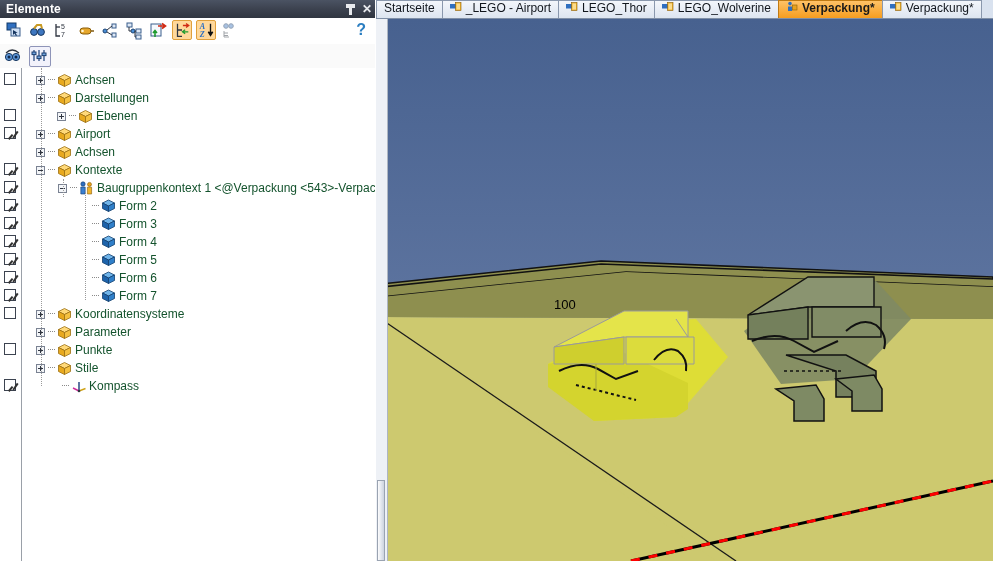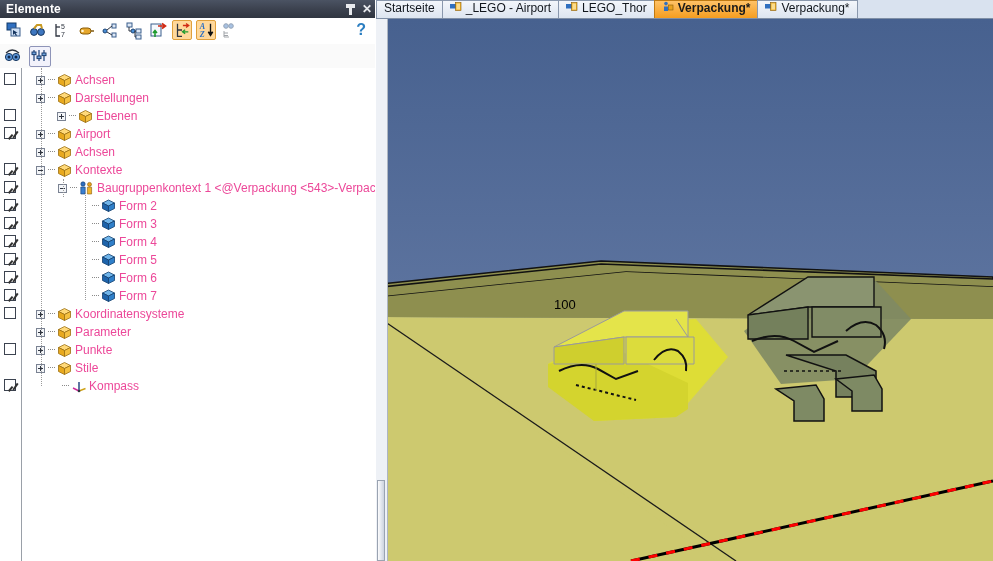--- a/index.html
+++ b/index.html
@@ -36,21 +36,21 @@
   .tree-wrap{position:absolute;left:0;top:68px;width:375px;height:493px;background:#fff;overflow:hidden;}
   .chkcol{position:absolute;left:0;top:0;width:21px;height:493px;border-right:1px solid #9aa0a8;}
   .treecol{position:absolute;left:22px;top:0;right:0;height:493px;}
   .cb{position:absolute;left:4px;width:12px;height:12px;border:1px solid #3c4350;background:#fff;
       box-sizing:border-box;cursor:pointer;}
   .cb.on:after{content:"";position:absolute;left:2px;top:5px;width:3px;height:6px;
       border-right:2px solid #333;border-bottom:0;transform:rotate(40deg);}
   .cb.on:before{content:"";position:absolute;left:4px;top:1px;width:6px;height:8px;
       border-right:2px solid #333;transform:rotate(35deg);}
   .node{position:absolute;height:18px;display:flex;align-items:center;white-space:nowrap;
-        font-size:12px;color:#ec4899;}
+        font-size:12px;color:#14532d;}
   .exp{width:9px;height:9px;border:1px solid #7a8292;background:#f3f5f8;box-sizing:border-box;
        position:relative;margin-right:3px;flex:0 0 auto;cursor:pointer;}
   .exp:before{content:"";position:absolute;left:1px;top:3px;width:5px;height:1px;background:#2f3540;}
   .exp.plus:after{content:"";position:absolute;left:3px;top:1px;width:1px;height:5px;background:#2f3540;}
   .dots{width:7px;height:1px;border-top:1px dotted #8a8a8a;margin-right:2px;flex:0 0 auto;}
   .lbl{margin-left:3px;}
 
   
   .cube{width:15px;height:15px;position:relative;flex:0 0 auto;}
   .cube svg{display:block;}
@@ -451,20 +451,28 @@
         <span>_LEGO - Airport</span>
       </div>
       <div class="tab">
         <span class="tabico"><svg width="12" height="11" viewBox="0 0 12 11">
             <rect x="0" y="3" width="6" height="4.5" fill="#2f6fc0"></rect>
             <rect x="5.5" y="1.5" width="5.5" height="8" fill="#f0b42a" stroke="#8a5d08" stroke-width=".6"></rect>
             <rect x="6.5" y="2.5" width="3.5" height="6" fill="#fbdc8e"></rect>
           </svg></span>
         <span>LEGO_Thor</span>
       </div>
+      <div class="tab">
+        <span class="tabico"><svg width="12" height="11" viewBox="0 0 12 11">
+            <rect x="0" y="3" width="6" height="4.5" fill="#2f6fc0"></rect>
+            <rect x="5.5" y="1.5" width="5.5" height="8" fill="#f0b42a" stroke="#8a5d08" stroke-width=".6"></rect>
+            <rect x="6.5" y="2.5" width="3.5" height="6" fill="#fbdc8e"></rect>
+          </svg></span>
+        <span>LEGO_Wolverine</span>
+      </div>
       <div class="tab active">
         <span class="tabico"><svg width="12" height="11" viewBox="0 0 12 11">
             <circle cx="4" cy="2.6" r="1.8" fill="#2f6fc0"></circle>
             <path d="M2 5.5 L6 5.5 L6 10 L2 10 Z" fill="#2f6fc0"></path>
             <rect x="6.5" y="4" width="4.5" height="5" fill="#e8a21e" stroke="#8a5d08" stroke-width=".6"></rect>
           </svg></span>
         <span>Verpackung*</span>
       </div>
       <div class="tab">
         <span class="tabico"><svg width="12" height="11" viewBox="0 0 12 11">

